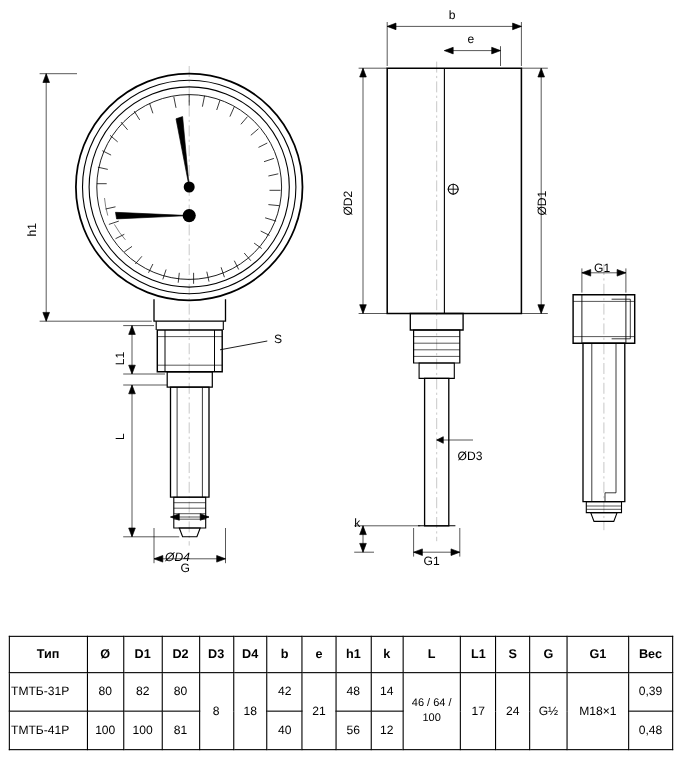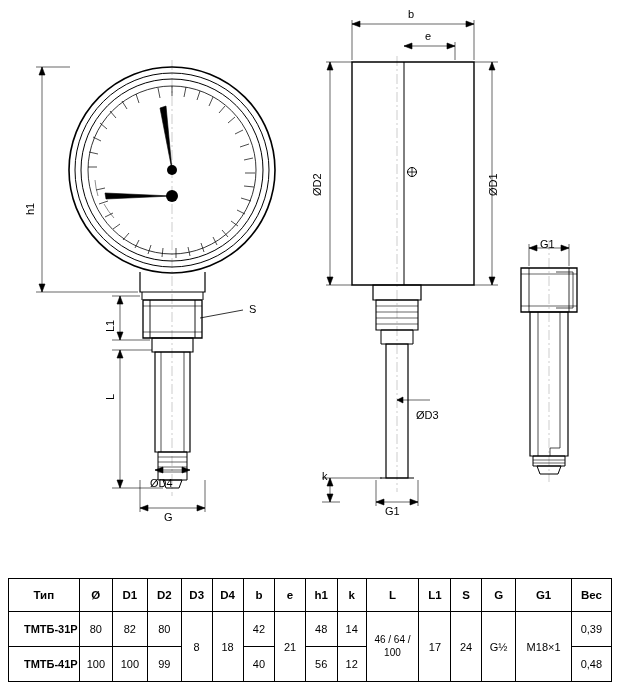--- a/index.html
+++ b/index.html
@@ -4,21 +4,21 @@
 <style>
   html,body{margin:0;padding:0;background:#ffffff;}
   body{width:621px;height:700px;font-family:"Liberation Sans",sans-serif;color:#000;position:relative;overflow:hidden;}
   #sheet{position:absolute;left:0;top:0;width:621px;height:700px;}
   svg.draw{position:absolute;left:0;top:0;width:621px;height:560px;}
   .lbl{position:absolute;font-size:11px;color:#000;white-space:nowrap;}
   table.spec{position:absolute;left:8px;top:578px;width:604px;border-collapse:collapse;font-size:11px;}
   table.spec th, table.spec td{border:1px solid #000;text-align:center;vertical-align:middle;padding:2px 1px;font-weight:normal;}
   table.spec th{font-weight:bold;height:28px;font-size:11.5px;}
   table.spec td{height:30px;text-align:center;}
-  table.spec td.typ{font-weight:bold;text-align:right;}
+  table.spec td.typ{font-weight:normal;text-align:left;}
 </style>
 </head>
 <body>
 
 <div id="sheet">
 
   <svg class="draw" viewBox="0 0 621 560">
     <g stroke="#000" fill="none" stroke-width="1">
 
       <g>
@@ -240,21 +240,21 @@
         </g>
         <line x1="549" y1="240" x2="549" y2="482" stroke-width="0.4" stroke-dasharray="10 3 2 3" opacity="0.5"></line>
       </g>
     </g>
   </svg>
 
   <div class="lbl" style="left:24px;top:215px;transform:rotate(-90deg);transform-origin:left top;">h1</div>
   <div class="lbl" style="left:104px;top:332px;transform:rotate(-90deg);transform-origin:left top;">L1</div>
   <div class="lbl" style="left:104px;top:400px;transform:rotate(-90deg);transform-origin:left top;">L</div>
   <div class="lbl" style="left:249px;top:303px;">S</div>
-  <div class="lbl" style="left:150px;top:477px;">ØD4</div>
+  <div class="lbl" style="left:150px;top:501px;font-style:italic;">ØD4</div>
   <div class="lbl" style="left:164px;top:511px;">G</div>
 
   <div class="lbl" style="left:408px;top:8px;">b</div>
   <div class="lbl" style="left:425px;top:30px;">e</div>
   <div class="lbl" style="left:311px;top:196px;transform:rotate(-90deg);transform-origin:left top;">ØD2</div>
   <div class="lbl" style="left:487px;top:196px;transform:rotate(-90deg);transform-origin:left top;">ØD1</div>
   <div class="lbl" style="left:416px;top:409px;text-align:right;">ØD3</div>
   <div class="lbl" style="left:322px;top:470px;">k</div>
   <div class="lbl" style="left:385px;top:505px;">G1</div>
   <div class="lbl" style="left:540px;top:238px;">G1</div>
@@ -296,21 +296,21 @@
         <td rowspan="2">17</td>
         <td rowspan="2">24</td>
         <td rowspan="2">G½</td>
         <td rowspan="2">M18×1</td>
         <td>0,39</td>
       </tr>
       <tr>
         <td class="typ">ТМТБ-41Р</td>
         <td>100</td>
         <td>100</td>
-        <td>99</td>
+        <td>81</td>
         <td>40</td>
         <td>56</td>
         <td>12</td>
         <td>0,48</td>
       </tr>
     </tbody>
   </table>
 
 </div>
 

